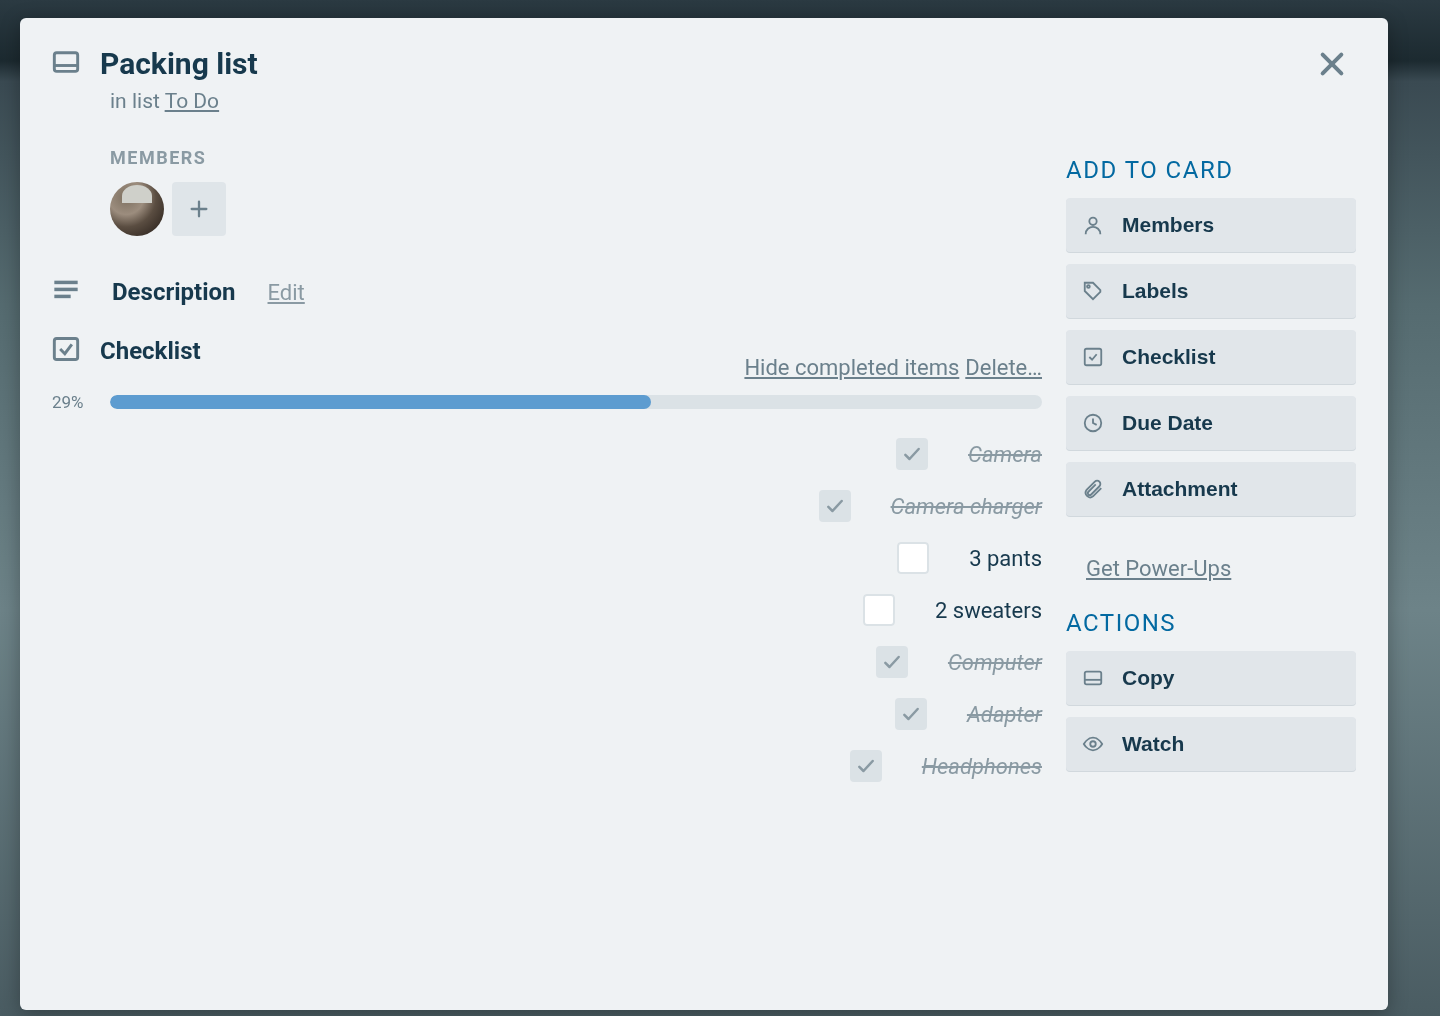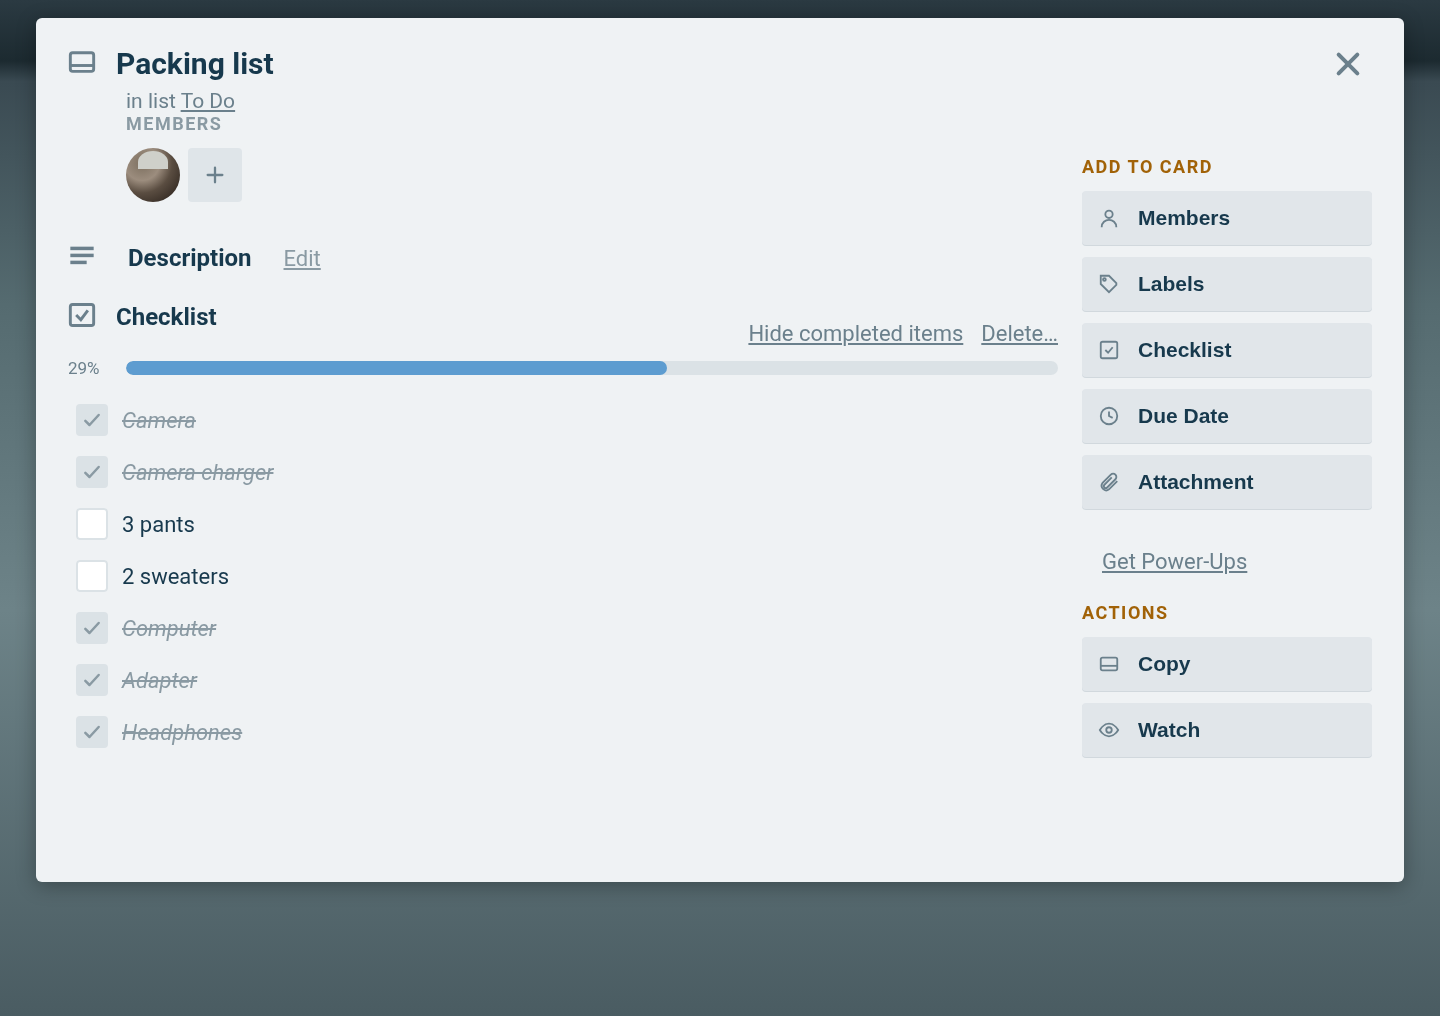--- a/index.html
+++ b/index.html
@@ -5,23 +5,23 @@
   * { box-sizing: border-box; margin: 0; padding: 0; }
   html, body { width: 1440px; height: 1016px; overflow: hidden; font-family: -apple-system, BlinkMacSystemFont, "Segoe UI", Roboto, Helvetica, Arial, sans-serif; }
   .backdrop {
     position: absolute;
     inset: 0;
     background: linear-gradient(180deg, #2b3a42 0%, #1c2a30 6%, #3a4a52 8%, #556b70 30%, #6d8388 60%, #4a5c62 100%);
   }
   .modal {
     position: absolute;
     top: 18px;
-    left: 36px;
+    left: 20px;
     width: 1368px;
-    height: 864px;
+    height: 992px;
     background: #eff2f4;
     border-radius: 6px;
     box-shadow: 0 4px 20px rgba(0,0,0,0.3);
     padding: 28px 32px 40px 32px;
   }
   .close-btn {
     position: absolute;
     top: 30px;
     right: 32px;
     width: 40px;
@@ -34,58 +34,58 @@
     display: flex;
     gap: 24px;
   }
   .main-col { flex: 1; max-width: 1010px; }
   .side-col { width: 290px; flex-shrink: 0; padding-top: 110px; }
 
   .title-row { display: flex; align-items: center; gap: 20px; margin-bottom: 8px; }
   .title-icon { width: 28px; color: #6b808c; flex-shrink:0; }
   .title-text { font-size: 30px; font-weight: 700; color: #17394d; }
 
-  .list-row { margin-left: 58px; font-size: 21px; color: #6b808c; }
+  .list-row { margin-left: 58px; font-size: 21px; color: #6b808c; margin-bottom: 34px; }
   .list-link { text-decoration: underline; color: #6b808c; cursor: pointer; }
 
   .section-label { font-size: 18px; font-weight: 700; letter-spacing: 1.5px; color: #8a9aa3; text-transform: uppercase; margin-bottom: 14px; }
 
   .members-block { margin-left: 58px; margin-bottom: 40px; }
   .members-row { display: flex; gap: 8px; align-items: center; }
   .avatar { width: 54px; height: 54px; border-radius: 50%; background: radial-gradient(circle at 30% 28%, #7c6f5f 0%, #9c8d7e 32%, #5a4d41 55%, #3a3028 80%); cursor: pointer; overflow:hidden; position:relative; }
   .avatar::after { content:''; position:absolute; top:3px; left:12px; width:30px; height:18px; background:#cfd0ca; border-radius:50% 50% 0 0 / 60% 60% 0 0; }
   .add-member { width: 54px; height: 54px; border-radius: 4px; background: #dfe5e9; display:flex; align-items:center; justify-content:center; color:#6b808c; font-size:28px; cursor:pointer; }
 
   .desc-row { display:flex; align-items:center; gap:32px; margin-bottom: 14px; }
   .desc-icon { width:28px; color:#6b808c; flex-shrink:0; }
   .desc-title { font-size: 24px; font-weight: 700; color:#17394d; }
   .edit-link { font-size: 22px; color:#8a9aa3; text-decoration: underline; cursor:pointer; }
   .desc-text { margin-left: 58px; font-size: 22px; color:#17394d; margin-bottom: 44px; }
 
   .check-row { display:flex; align-items:center; gap:20px; margin-bottom: 12px; }
   .check-icon { width:28px; color:#6b808c; flex-shrink:0; }
   .check-title { font-size: 24px; font-weight:700; color:#17394d; flex:1; }
-  .check-actions { display:flex; gap:18px; font-size:22px;margin-top:33px; }
+  .check-actions { display:flex; gap:6px; font-size:22px;margin-top:33px; }
   .check-link { color:#6b808c; text-decoration:underline; cursor:pointer; }
 
   .progress-row { display:flex; align-items:center; gap:18px; margin-bottom: 16px; }
   .progress-pct { font-size:17px; color:#6b808c; width:40px; text-align:left; }
   .progress-bar { flex:1; height:14px; background:#dbe2e6; border-radius:7px; overflow:hidden; }
   .progress-fill { height:100%; background:#5d9cd0; border-radius:7px; }
 
   .checklist-items { margin-left:0; }
-  .item-row { display:flex; align-items:center; gap:14px; padding: 10px 0; }
+  .item-row { display:flex; align-items:center; gap:40px; padding: 10px 0; justify-content: flex-end; }
   .item-box { width:32px; height:32px; border-radius:4px; flex-shrink:0; display:flex; align-items:center; justify-content:center; cursor:pointer; margin-left:8px; }
   .item-box.unchecked { background:#fff; box-shadow: inset 0 0 0 2px #dbe2e6; }
   .item-box.checked { background:#dbe2e6; }
   .item-box.checked svg { color:#8a9aa3; width:20px; height:20px; }
   .item-label { font-size:22px; color:#17394d; cursor:pointer; }
   .item-label.done { color:#8a9aa3; text-decoration:line-through; font-style:italic; }
 
-  .side-label { font-size:18px; font-weight:700; letter-spacing:1.5px; color:#a16207; text-transform:uppercase; margin-bottom:14px; }
+  .side-label { font-size:24px; font-weight:400; letter-spacing:1.5px; color:#0369a1; text-transform:uppercase; margin-bottom:14px; }
   .side-btn { display:flex; align-items:center; gap:18px; width:100%; height:54px; background:#e1e6ea; border:none; border-radius:4px; padding:0 16px; font-size:21px; font-weight:700; color:#17394d; cursor:pointer; margin-bottom:12px; box-shadow: 0 1px 0 rgba(9,45,66,0.13); }
   .side-btn .bicon { width:22px; height:22px; color:#6b808c; flex-shrink:0; }
   .side-link { font-size:22px; color:#6b808c; text-decoration:underline; cursor:pointer; margin-left:20px; display:inline-block; margin-bottom:28px; }
   .side-spacer { height: 28px; }
 </style>
 </head>
 <body>
 
 <div class="backdrop"></div>
 

